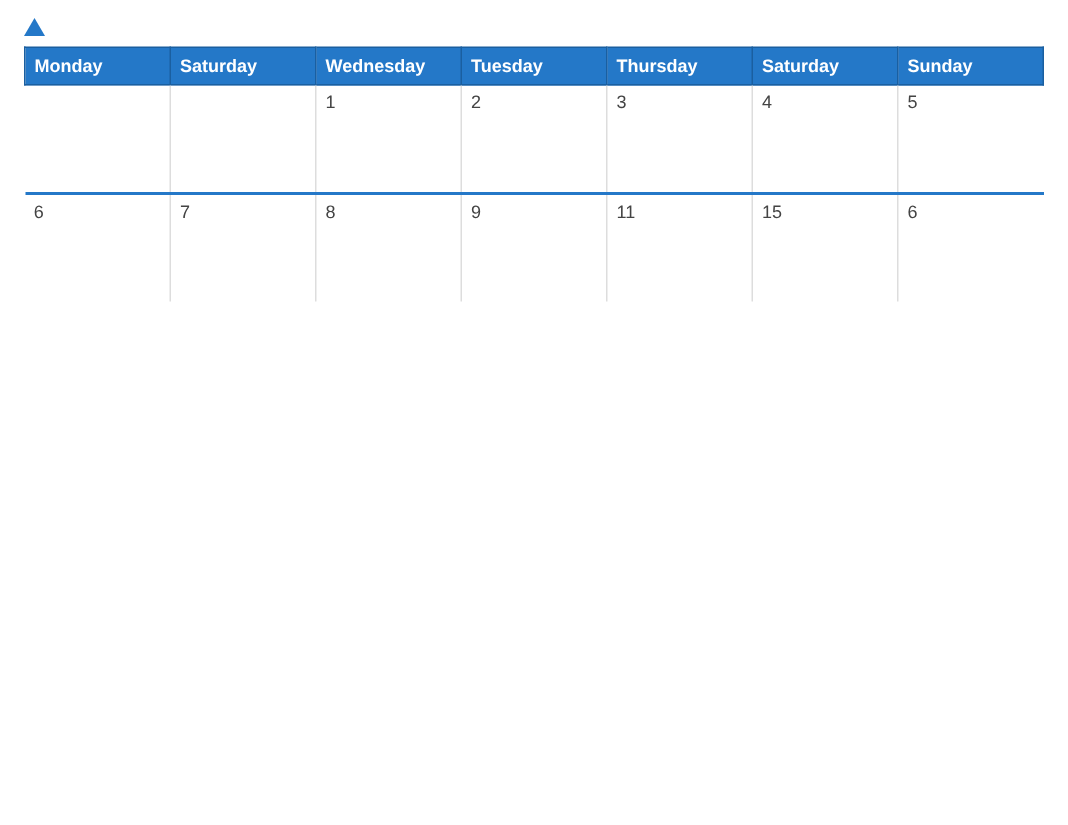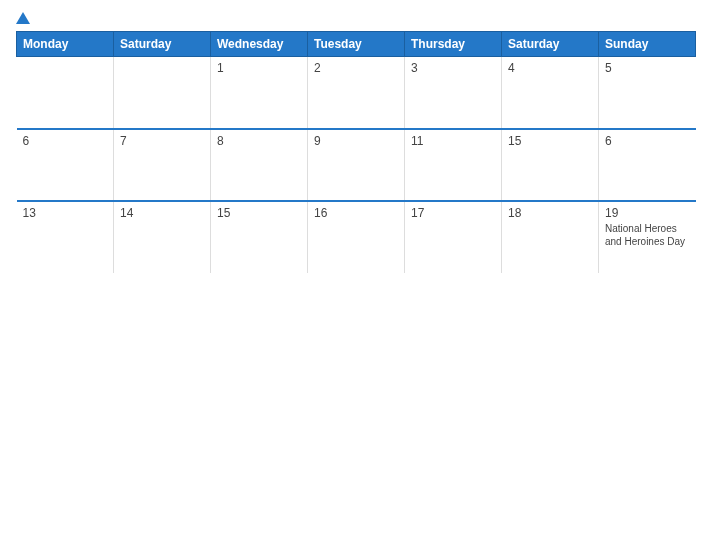--- a/index.html
+++ b/index.html
@@ -177,39 +177,15 @@
           <td>
             <span class="day-num">11</span>
           </td>
           <td>
             <span class="day-num">15</span>
           </td>
           <td>
             <span class="day-num">6</span>
           </td>
         </tr>
-        <tr>
-          <td>
-            <span class="day-num">13</span>
-          </td>
-          <td>
-            <span class="day-num">14</span>
-          </td>
-          <td>
-            <span class="day-num">15</span>
-          </td>
-          <td>
-            <span class="day-num">16</span>
-          </td>
-          <td>
-            <span class="day-num">17</span>
-          </td>
-          <td>
-            <span class="day-num">18</span>
-          </td>
-          <td>
-            <span class="day-num">19</span>
-            <div class="event">National Heroes and Heroines Day</div>
-          </td>
-        </tr>
       </tbody>
   </table>
 </div>
 
 </body></html>

